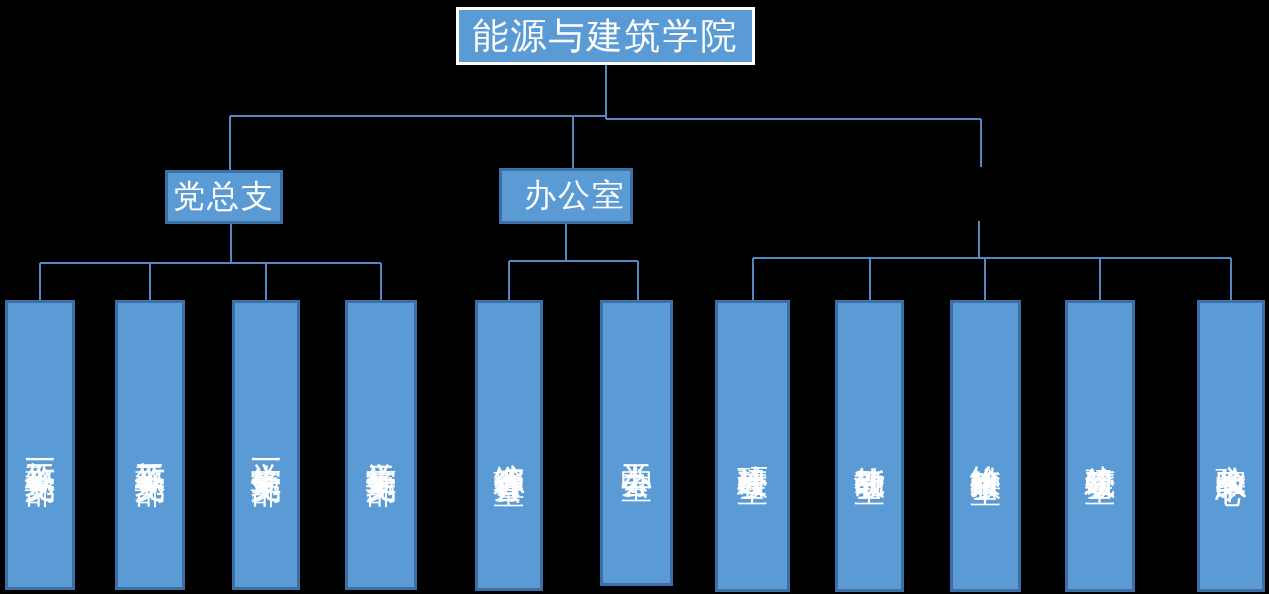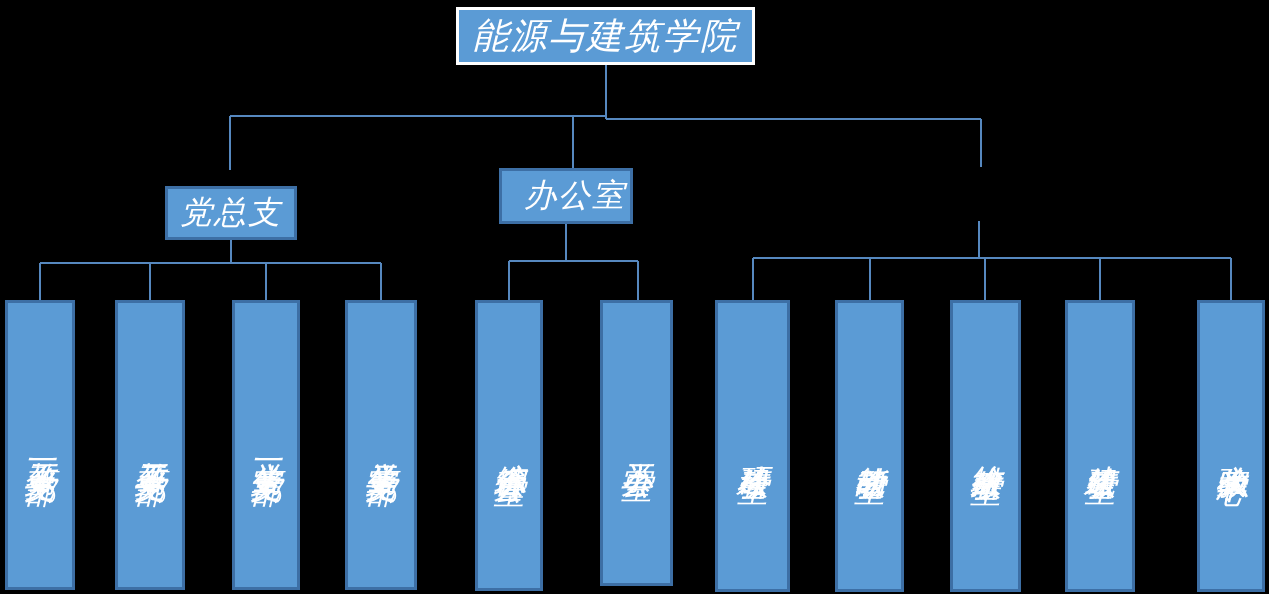--- a/index.html
+++ b/index.html
@@ -20,21 +20,20 @@
     overflow:hidden;
   }
   .connectors{position:absolute;left:0;top:0;width:1269px;height:594px;}
   .node{
     position:absolute;
     background:var(--fill);
     border:3px solid var(--border);
     color:var(--text);
     display:flex;align-items:center;justify-content:center;
     text-align:right;
-    font-style:italic;
   }
   .node.root{
     border:3px solid var(--root-border);
     font-size:36px;
     letter-spacing:2px;
   }
   .node.l2{font-size:32px;letter-spacing:2px;}
   .node.l3{
     font-size:31px;
     writing-mode:vertical-rl;
@@ -75,21 +74,21 @@
       <path d="M753,258 V300"></path>
       <path d="M870,258 V300"></path>
       <path d="M985,258 V300"></path>
       <path d="M1100,258 V300"></path>
       <path d="M1231,258 V300"></path>
     </g>
   </svg>
 
   <div class="node root" style="left:456px;top:7px;width:299px;height:58px;">能源与建筑学院</div>
 
-  <div class="node l2" style="left:165px;top:170px;width:132px;height:54px;margin-top:16px;">党总支</div>
+  <div class="node l2" style="left:165px;top:170px;width:118px;height:54px;">党总支</div>
   <div class="node l2" style="left:499px;top:168px;width:134px;height:56px;padding-left:18px;">办公室</div>
 
   <div class="node l3" style="left:5px;top:300px;width:70px;height:290px;">教工第一党支部</div>
   <div class="node l3" style="left:115px;top:300px;width:70px;height:290px;">教工第二党支部</div>
   <div class="node l3" style="left:232px;top:300px;width:68px;height:290px;">学生第一党支部</div>
   <div class="node l3" style="left:345px;top:300px;width:72px;height:290px;">学生第二党支部</div>
   <div class="node l3" style="left:475px;top:300px;width:68px;height:291px;">综合管理办公室</div>
   <div class="node l3" style="left:600px;top:300px;width:73px;height:286px;">学工办公室</div>
   <div class="node l3" style="left:715px;top:300px;width:75px;height:292px;">建环教研室</div>
   <div class="node l3" style="left:835px;top:300px;width:69px;height:292px;">能动教研室</div>

